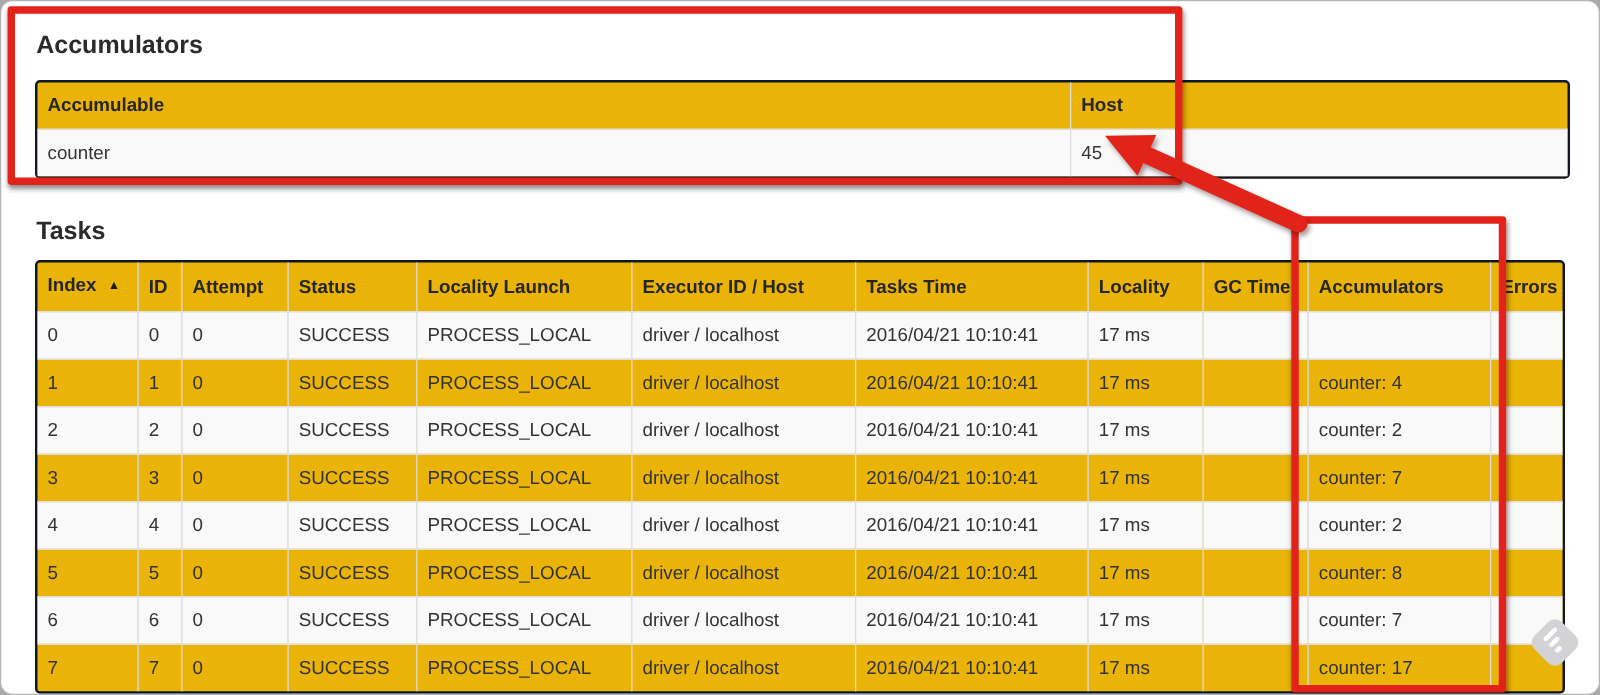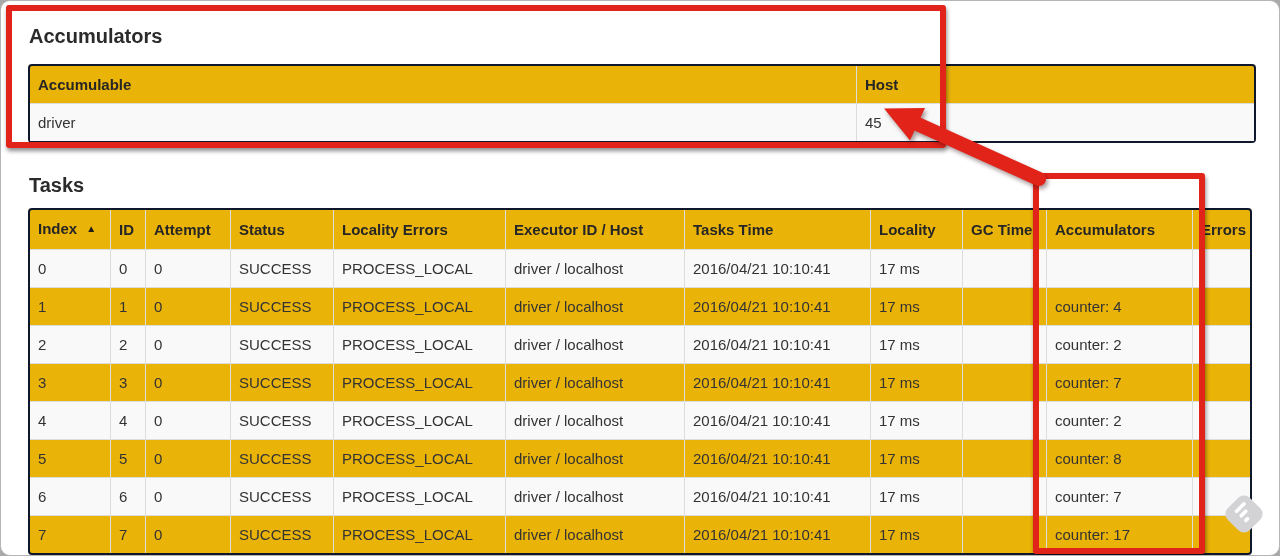--- a/index.html
+++ b/index.html
@@ -131,21 +131,21 @@
           <col class="c-value">
       </colgroup>
       <thead>
           <tr>
             <th><span>Accumulable</span></th>
             <th><span>Host</span></th>
           </tr>
         </thead>
       <tbody>
           <tr>
-            <td>driver</td>
+            <td>counter</td>
             <td>45</td>
           </tr>
         </tbody>
     </table>
 
     <div class="spacer-after-table"></div>
 
     <div class="section-title tasks">Tasks</div>
 
     <table class="ui-table" id="tasks-table">
@@ -161,21 +161,21 @@
         <col class="c-gctime">
           <col class="c-accums">
           <col class="c-errors">
       </colgroup>
       <thead>
           <tr>
             <th><span>Index</span><span class="sort-icon">▲</span></th>
             <th><span>ID</span></th>
             <th><span>Attempt</span></th>
             <th><span>Status</span></th>
-            <th><span>Locality Errors</span></th>
+            <th><span>Locality Launch</span></th>
             <th><span>Executor ID / Host</span></th>
             <th><span>Tasks Time</span></th>
             <th><span>Locality</span></th>
             <th><span>GC Time</span></th>
             <th><span>Accumulators</span></th>
             <th><span>Errors</span></th>
           </tr>
         </thead>
       <tbody>
           <tr>

